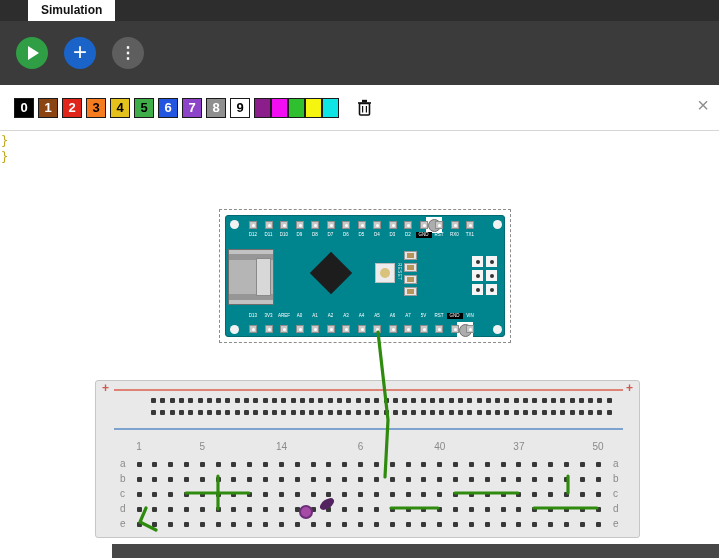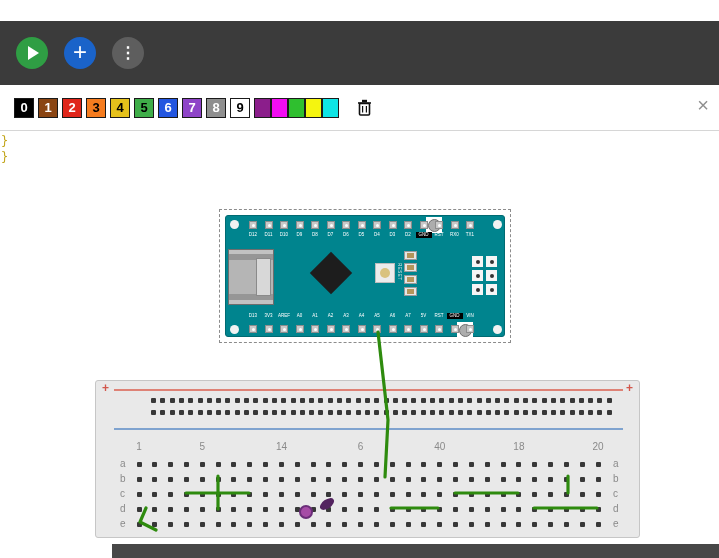--- a/index.html
+++ b/index.html
@@ -71,20 +71,23 @@
   .bb-hole{position:absolute;width:5px;height:5px;background:#383838;border-radius:1px}
   
   .wires{position:absolute;left:0;top:-131px;width:719px;height:558px;pointer-events:none}
   .bottombar{position:absolute;left:112px;top:413px;width:607px;height:14px;background:#474747}
 </style>
 </head>
 <body>
 
 <div class="app">
 
+  <div class="tabbar">
+    <div class="tab">Simulation</div>
+  </div>
 
   <div class="toolbar">
       <button class="cbtn" style="background: rgb(47, 158, 68);">
         <span class="play-tri"></span>
       </button>
       <button class="cbtn" style="background: rgb(26, 99, 201);">
         <span class="plus-glyph">+</span>
       </button>
       <button class="cbtn" style="background: rgb(94, 94, 94);">
         <span class="kebab">⋮</span>
@@ -218,22 +221,22 @@
     <div class="bb">
       <div class="railline red" style="background: rgb(222, 130, 118);"></div>
       <div class="railline blue" style="background: rgb(127, 163, 207);"></div>
       <div class="bb-plus" style="left:6px">+</div>
       <div class="bb-plus" style="left:530px">+</div>
     <div class="bb-num" style="left: 35px; top: 60px;">1</div>
         <div class="bb-num" style="left: 98.32px; top: 60px;">5</div>
         <div class="bb-num" style="left: 177.47px; top: 60px;">14</div>
         <div class="bb-num" style="left: 256.62px; top: 60px;">6</div>
         <div class="bb-num" style="left: 335.77px; top: 60px;">40</div>
-        <div class="bb-num" style="left: 414.92px; top: 60px;">18</div>
-        <div class="bb-num" style="left: 494.07px; top: 60px;">20</div>
+        <div class="bb-num" style="left: 414.92px; top: 60px;">37</div>
+        <div class="bb-num" style="left: 494.07px; top: 60px;">50</div>
         <div class="bb-letter" style="left: 24px; top: 77px;">a</div>
         <div class="bb-letter" style="left: 517px; top: 77px;">a</div>
         <div class="bb-letter" style="left: 24px; top: 92px;">b</div>
         <div class="bb-letter" style="left: 517px; top: 92px;">b</div>
         <div class="bb-letter" style="left: 24px; top: 107px;">c</div>
         <div class="bb-letter" style="left: 517px; top: 107px;">c</div>
         <div class="bb-letter" style="left: 24px; top: 122px;">d</div>
         <div class="bb-letter" style="left: 517px; top: 122px;">d</div>
         <div class="bb-letter" style="left: 24px; top: 137px;">e</div>
         <div class="bb-letter" style="left: 517px; top: 137px;">e</div>

